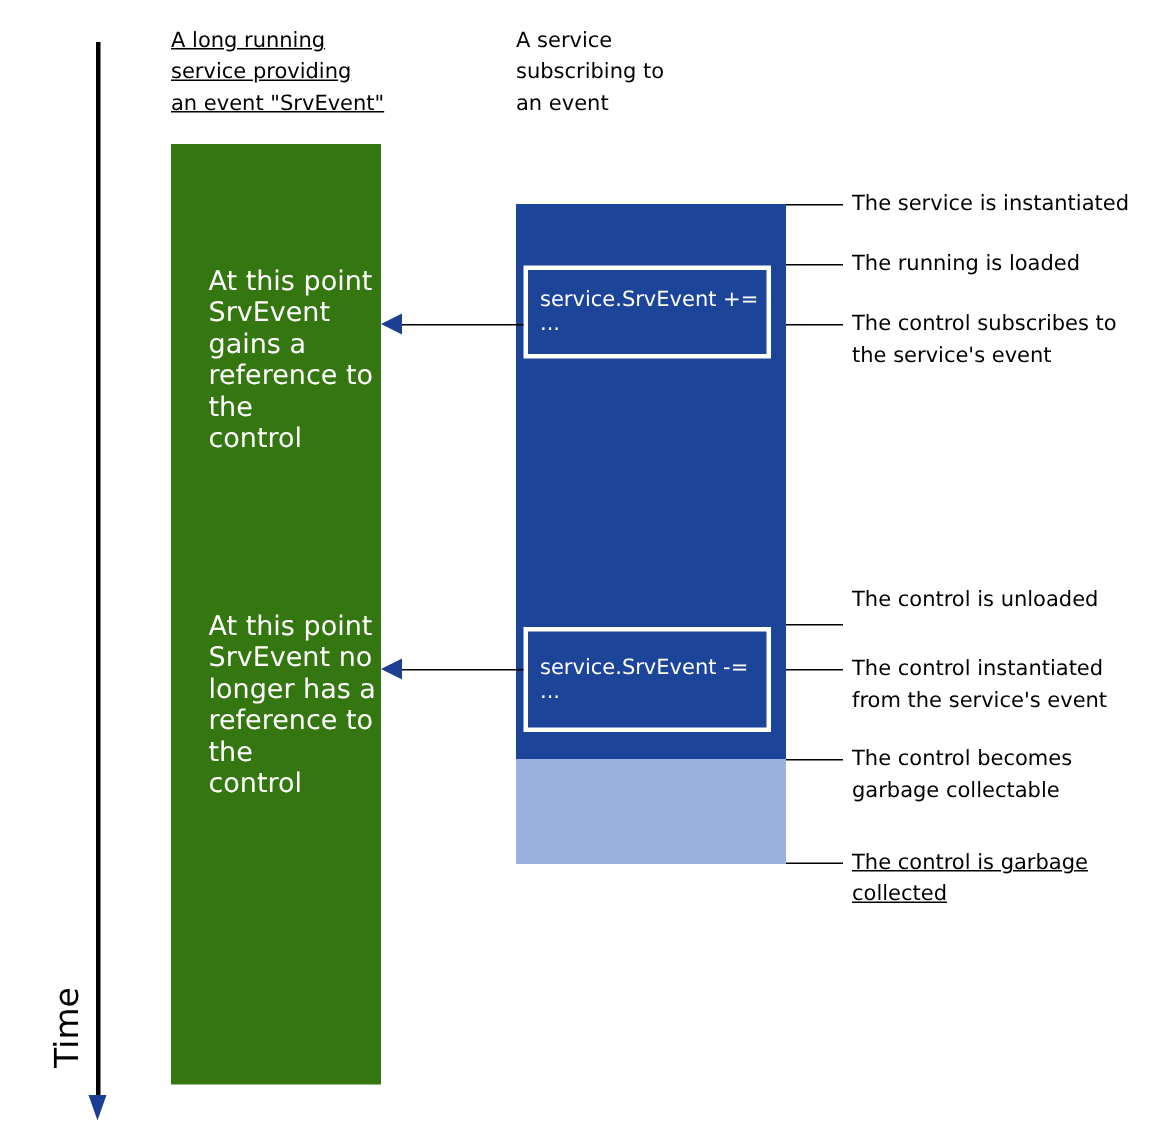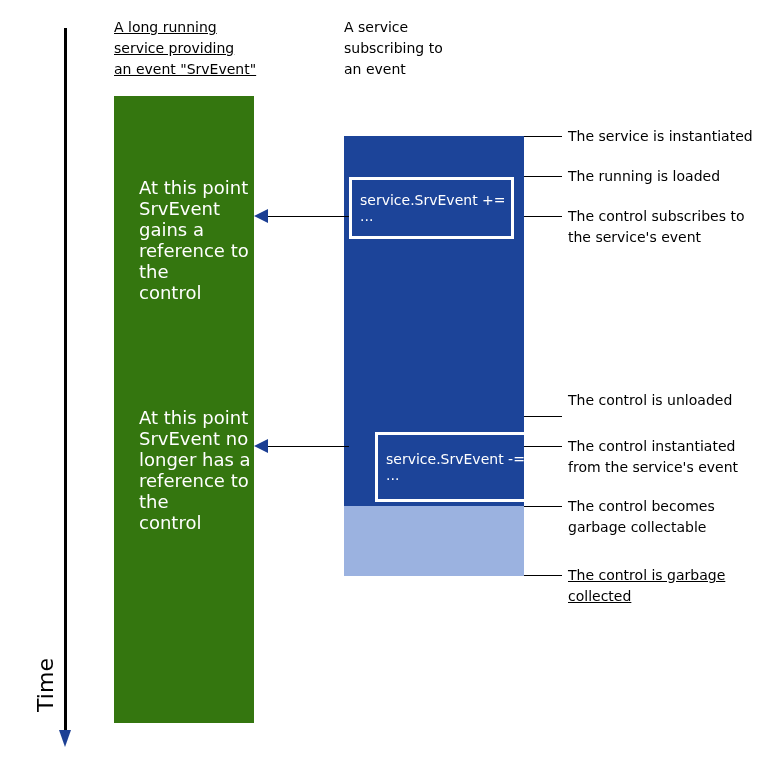--- a/index.html
+++ b/index.html
@@ -14,21 +14,21 @@
   #time-label { left: 6px; top: 670px; width: 80px; height: 30px;
       transform: rotate(-90deg); transform-origin: center;
       font-size: 22px; line-height: 30px; text-align: center; }
   #service-bar { left: 114px; top: 96px; width: 140px; height: 627px; background: #34760f; }
   #control-bar { left: 344px; top: 136px; width: 180px; height: 370px; background: #1c4499; }
   #control-collectable { left: 344px; top: 506px; width: 180px; height: 70px; background: #9bb2e0; }
   .code-box { position: absolute; left: 349px; width: 165px; height: 62px;
       border: 3px solid #ffffff; box-sizing: border-box; color: #fff;
       font-size: 14px; display: flex; align-items: center; padding-left: 8px; }
   #subscribe-box { top: 177px; }
-  #unsubscribe-box { top: 432px; height: 70px; margin-left: 26px; }
+  #unsubscribe-box { top: 418px; height: 70px; }
   .service-note { position: absolute; left: 119px; color: #fff; font-size: 18px; line-height: 21px; white-space: pre-line; width: 130px; margin-left: 20px; }
   .ref-arrow { position: absolute; height: 1px; background: #000; }
   .ref-arrowhead { position: absolute; width: 0; height: 0;
       border-top: 7px solid transparent; border-bottom: 7px solid transparent;
       border-right: 14px solid #1c3f94; }
   .leader { position: absolute; left: 524px; width: 38px; height: 1px; background: #000; }
   .milestone { position: absolute; left: 568px; font-size: 14px; line-height: 21px; white-space: pre-line; }
 </style>
 </head>
 <body>

